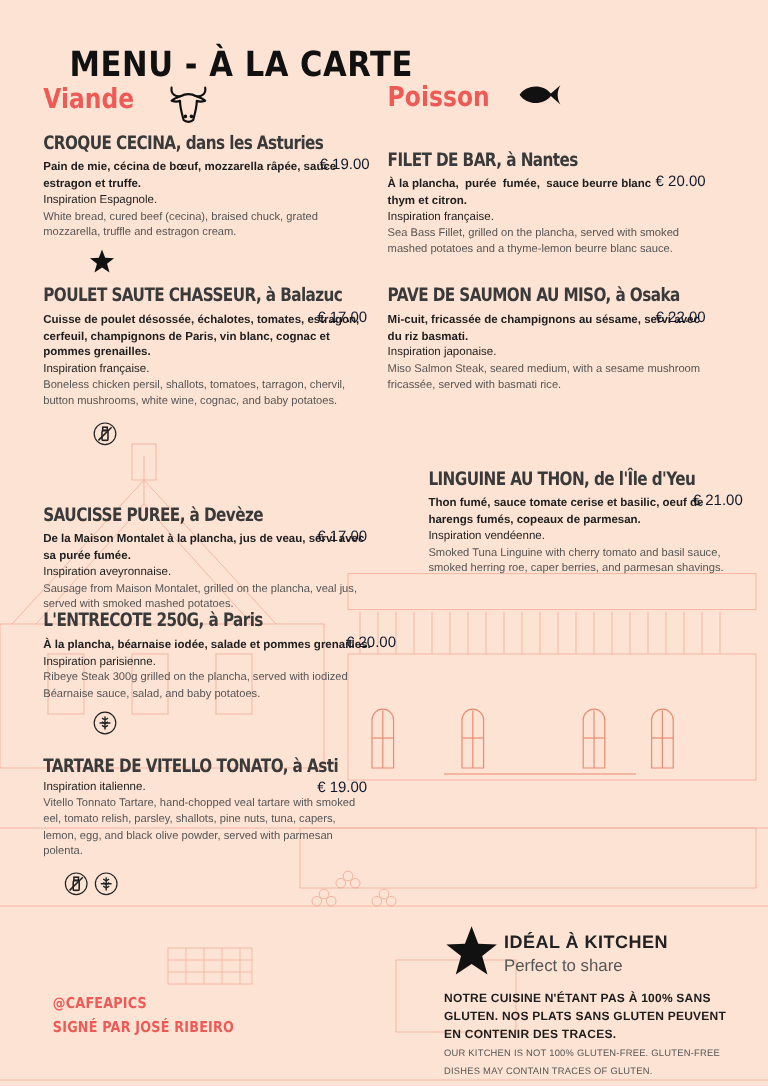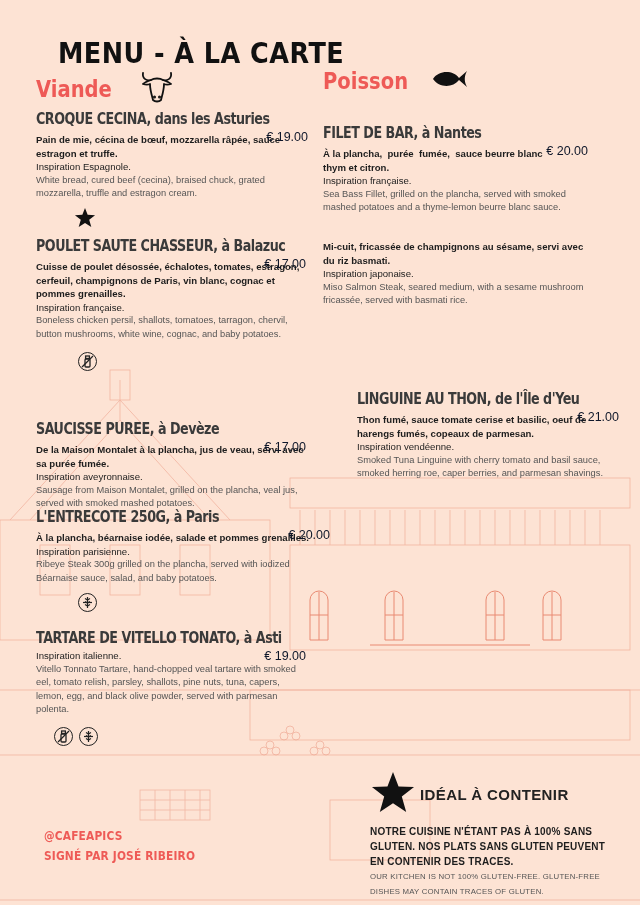--- a/index.html
+++ b/index.html
@@ -15,21 +15,21 @@
   .layer { position: absolute; z-index: 1; }
 
   .title {
     left: 58px; top: 36px;
     font-family: "DejaVu Sans", sans-serif;
     font-weight: bold; font-size: 29px; letter-spacing: 0.5px;
     transform: scaleX(0.88); transform-origin: left top;
     color: #111;
   }
   .section-head {
-    display: flex; align-items: center; gap: 14px;
+    display: flex; gap: 14px;
   }
   .section-head .label {
     font-family: "DejaVu Sans", sans-serif;
     font-weight: bold; font-size: 23px; color: #ee5a56;
     transform: scaleX(0.85); transform-origin: left center;
   }
   .sec-viande { left: 36px; top: 70px; }
   .sec-poisson { left: 323px; top: 68px; }
 
   .dish { width: 272px; }
@@ -263,20 +263,24 @@
   <div class="dish-head">
     <span class="dish-name">FILET DE BAR, à Nantes</span>
     <span class="dish-price">€ 20.00</span>
   </div>
   <div class="fr" style="white-space:pre-wrap; width:245px">À la plancha,  purée  fumée,  sauce beurre blanc thym et citron.</div>
   <div class="insp">Inspiration française.</div>
   <div class="en">Sea Bass Fillet, grilled on the plancha, served with smoked mashed potatoes and a thyme-lemon beurre blanc sauce.</div>
 </div>
 
 <div class="layer dish" style="left:323px; top:237px; width:265px;">
+  <div class="dish-head">
+    <span class="dish-name">PAVE DE SAUMON AU MISO, à Osaka</span>
+    <span class="dish-price">€ 22.00</span>
+  </div>
   <div class="fr">Mi-cuit, fricassée de champignons au sésame, servi avec du riz basmati.</div>
   <div class="insp">Inspiration japonaise.</div>
   <div class="en">Miso Salmon Steak, seared medium, with a sesame mushroom fricassée, served with basmati rice.</div>
 </div>
 
 <div class="layer dish" style="left:323px; top:390px; width:265px;margin-left:34px;">
   <div class="dish-head">
     <span class="dish-name">LINGUINE AU THON, de l'Île d'Yeu</span>
     <span class="dish-price" style="right:3px">€ 21.00</span>
   </div>
@@ -291,18 +295,19 @@
 </div>
 
 <div class="layer share">
   <div class="share-head">
     <span>
       <svg width="46" height="44" viewBox="0 0 24 23">
           <path d="M12 1 L14.9 8.6 L23 8.9 L16.6 13.9 L18.9 22 L12 17.4 L5.1 22 L7.4 13.9 L1 8.9 L9.1 8.6 Z" fill="#111"></path>
         </svg>
     </span>
     <div>
-      <div class="share-title">IDÉAL À CONTENIR</div>
+      <div class="share-title">IDÉAL À KITCHEN</div>
+      <div class="share-sub">Perfect to share</div>
     </div>
   </div>
   <div class="gluten-fr" style="margin-top:6px">NOTRE CUISINE N'ÉTANT PAS À 100% SANS GLUTEN. NOS PLATS SANS GLUTEN PEUVENT EN CONTENIR DES TRACES.</div>
   <div class="gluten-en">OUR KITCHEN IS NOT 100% GLUTEN-FREE. GLUTEN-FREE DISHES MAY CONTAIN TRACES OF GLUTEN.</div>
 </div>
 
 </body></html>

